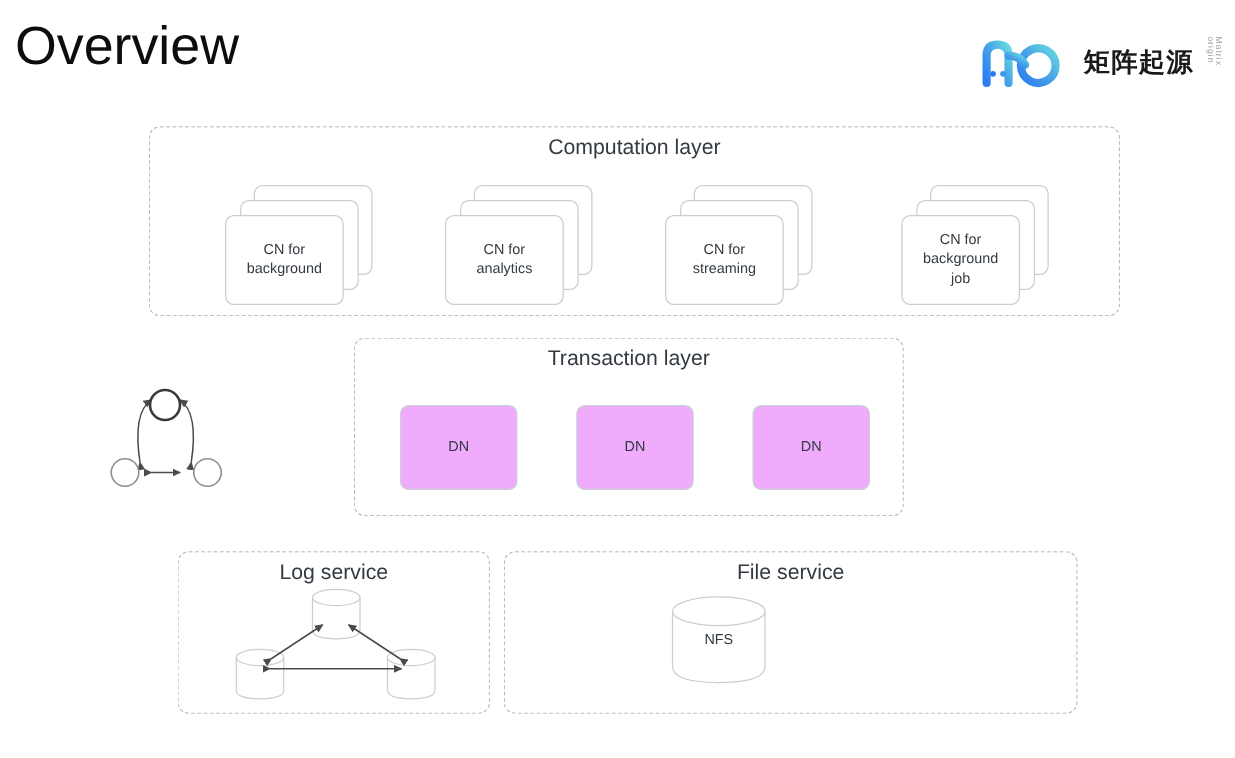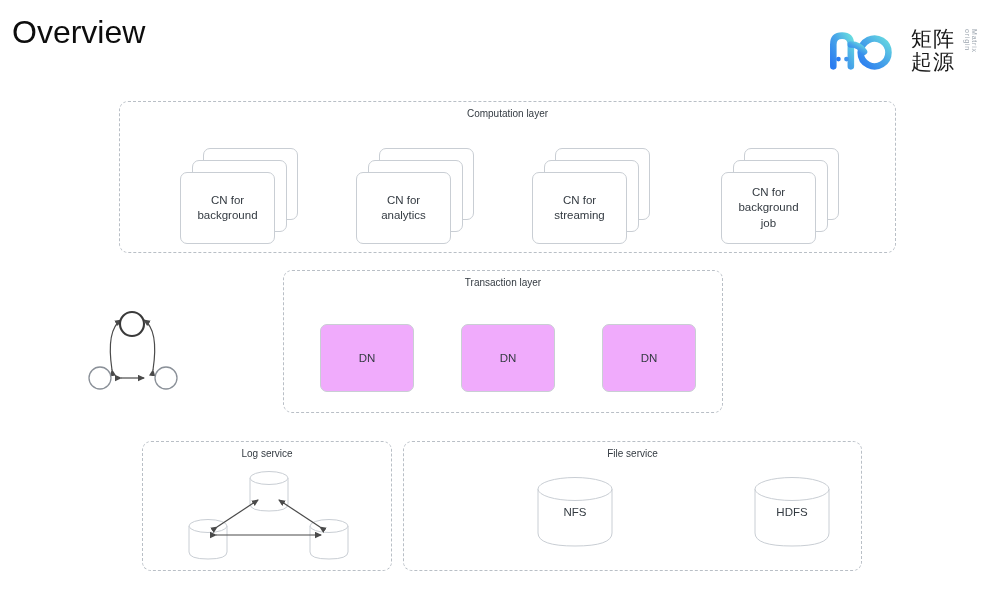--- a/index.html
+++ b/index.html
@@ -8,32 +8,32 @@
     background:#ffffff;
     font-family:"Liberation Sans", sans-serif;
     overflow:hidden;
     position:relative;
   }
   #root{position:absolute;inset:0;}
 
   
   .page-title{
     position:absolute;left:12px;top:16px;
-    font-size:32px;font-weight:400;color:#0d0d0d;
+    font-size:43px;font-weight:400;color:#0d0d0d;
     letter-spacing:0px;line-height:1;
   }
   .logo{
     position:absolute;right:10px;top:22px;
     display:flex;align-items:center;gap:9px;height:58px;
   }
   .logo-mark{width:76px;height:46px;display:block;}
   .logo-cn{
-    display:flex;flex-direction:column;justify-content:center;
+    display:flex;flex-direction:row;justify-content:center;
     font-family:"Liberation Sans", sans-serif;
-    font-weight:400;color:#1a1a1a;font-size:21px;line-height:1.08;
+    font-weight:700;color:#1a1a1a;font-size:21px;line-height:1.08;
     letter-spacing:1px;
   }
   .logo-latin{
     writing-mode:vertical-rl;
     font-size:7px;color:#9aa3ad;letter-spacing:.8px;
     height:44px;display:flex;align-items:center;
   }
 
   
   .dashed-box{
@@ -46,21 +46,21 @@
   .solid-box{
     position:absolute;
     border:1px solid #c6ccd2;
     border-radius:9px;
     background:#ffffff;
     box-sizing:border-box;
   }
   .box-title{
     position:absolute;left:0;right:0;top:6px;
     text-align:center;
-    font-size:10px;color:#333a41;
+    font-size:17px;color:#333a41;
     pointer-events:none;
   }
 
   
   .stack{position:absolute;width:118px;height:96px;}
   .card{
     position:absolute;width:95px;height:72px;
     border:1px solid #c9ced4;border-radius:7px;background:#ffffff;
     box-sizing:border-box;
   }
@@ -224,27 +224,20 @@
 
   <div class="cyl" style="left:537px;top:476px;width:76px;height:72px;">
     <svg width="76" height="72" viewBox="0 0 76 72">
       <path d="M1 13 L1 57 Q1 70 38 70 Q75 70 75 57 L75 13" fill="#fff" stroke="#c9ced4" stroke-width="1"></path>
       <ellipse cx="38" cy="13" rx="37" ry="11.5" fill="#fff" stroke="#c9ced4" stroke-width="1"></ellipse>
     </svg>
     <span class="cyl-label">NFS</span>
   </div>
 
 
-  <div class="cyl" style="left:754px;top:476px;width:76px;height:72px;">
-    <svg width="76" height="72" viewBox="0 0 76 72">
-      <path d="M1 13 L1 57 Q1 70 38 70 Q75 70 75 57 L75 13" fill="#fff" stroke="#c9ced4" stroke-width="1"></path>
-      <ellipse cx="38" cy="13" rx="37" ry="11.5" fill="#fff" stroke="#c9ced4" stroke-width="1"></ellipse>
-    </svg>
-    <span class="cyl-label">HDFS</span>
-  </div>
 
   <svg class="svg-layer" viewBox="0 0 988 606">
     <defs>
       <marker id="ah" markerWidth="7" markerHeight="7" refX="6" refY="3.2" orient="auto" markerUnits="userSpaceOnUse">
         <path d="M0 0 L7 3.2 L0 6.4 z" fill="#4a4a4a"></path>
       </marker>
     </defs>
 
     <path d="M112 370 Q106 330 121 320" fill="none" stroke="#4a4a4a" stroke-width="1.2" marker-start="url(#ah)" marker-end="url(#ah)"></path>
     <path d="M153 370 Q159 330 144 320" fill="none" stroke="#4a4a4a" stroke-width="1.2" marker-start="url(#ah)" marker-end="url(#ah)"></path>

